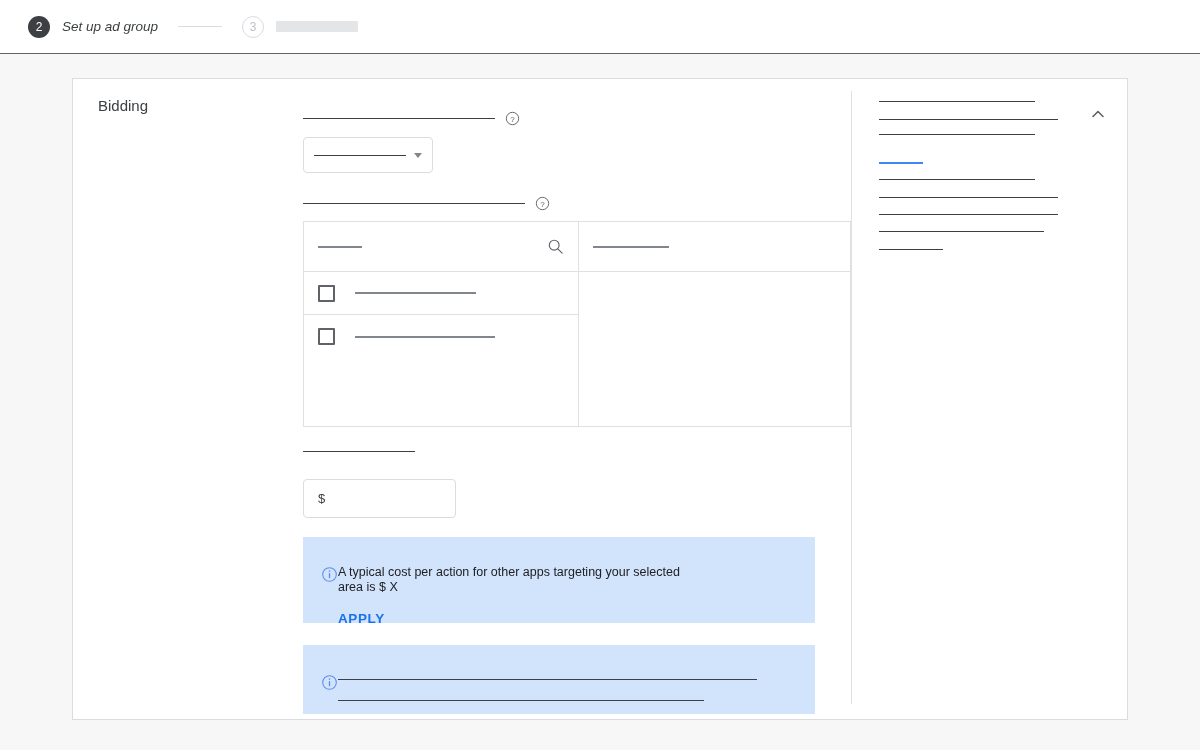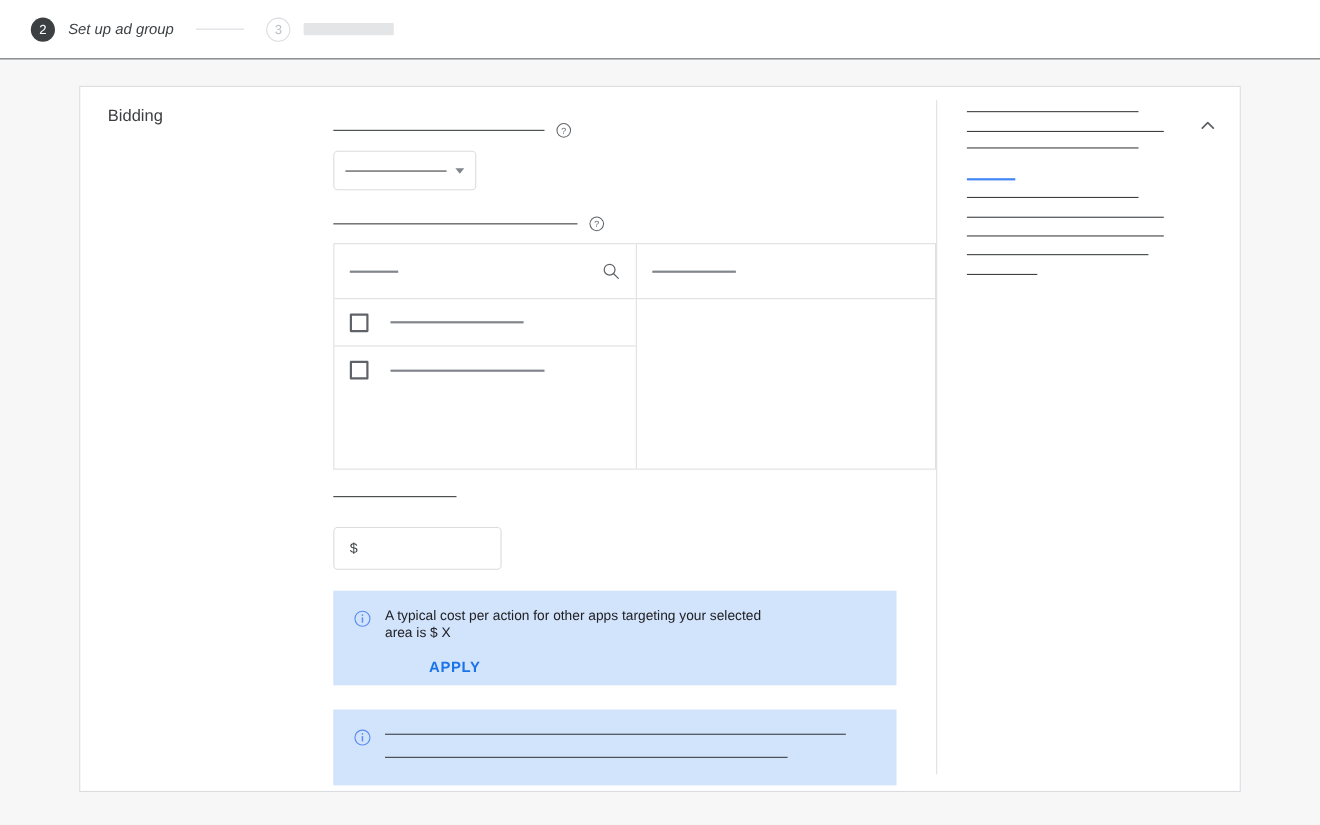--- a/index.html
+++ b/index.html
@@ -180,22 +180,22 @@
     background: #fff;
     cursor: text;
   }
 
   
   .banner {
     position: absolute; left: 0;
     width: 512px;
     background: #d2e3fc;
     display: flex;
-    padding: 16px 18px;
-    gap: 12px;
+    padding: 28px 18px;
+    gap: 0;
   }
   .banner-1 { top: 458px; height: 86px; }
   .banner-2 { top: 566px; height: 69px; }
 
   .info-icon { flex: none; margin-top: 1px; }
 
   .banner-body { flex: 1; }
   .banner-text {
     font-size: 12.5px;
     line-height: 15px;
@@ -203,21 +203,20 @@
     max-width: 345px;
   }
   .banner-apply {
     margin-top: 16px;
     font-size: 13.5px;
     font-weight: bold;
     letter-spacing: 0.6px;
     color: #1a73e8;
     cursor: pointer;
     display: inline-block;
-    margin-left: 40px;
   }
   .banner-2 .ph-line { display: block; }
   .banner-2 .ph-line.l1 { width: 419px; margin-top: 6px; }
   .banner-2 .ph-line.l2 { width: 366px; margin-top: 20px; }
 
   
   .side-col { position: absolute; left: 806px; top: 22px; width: 215px; }
   .side-line { height: 1px; background: #3c4043; }
   .side-line.blue { background: #4285f4; height: 2px; }
 </style>

